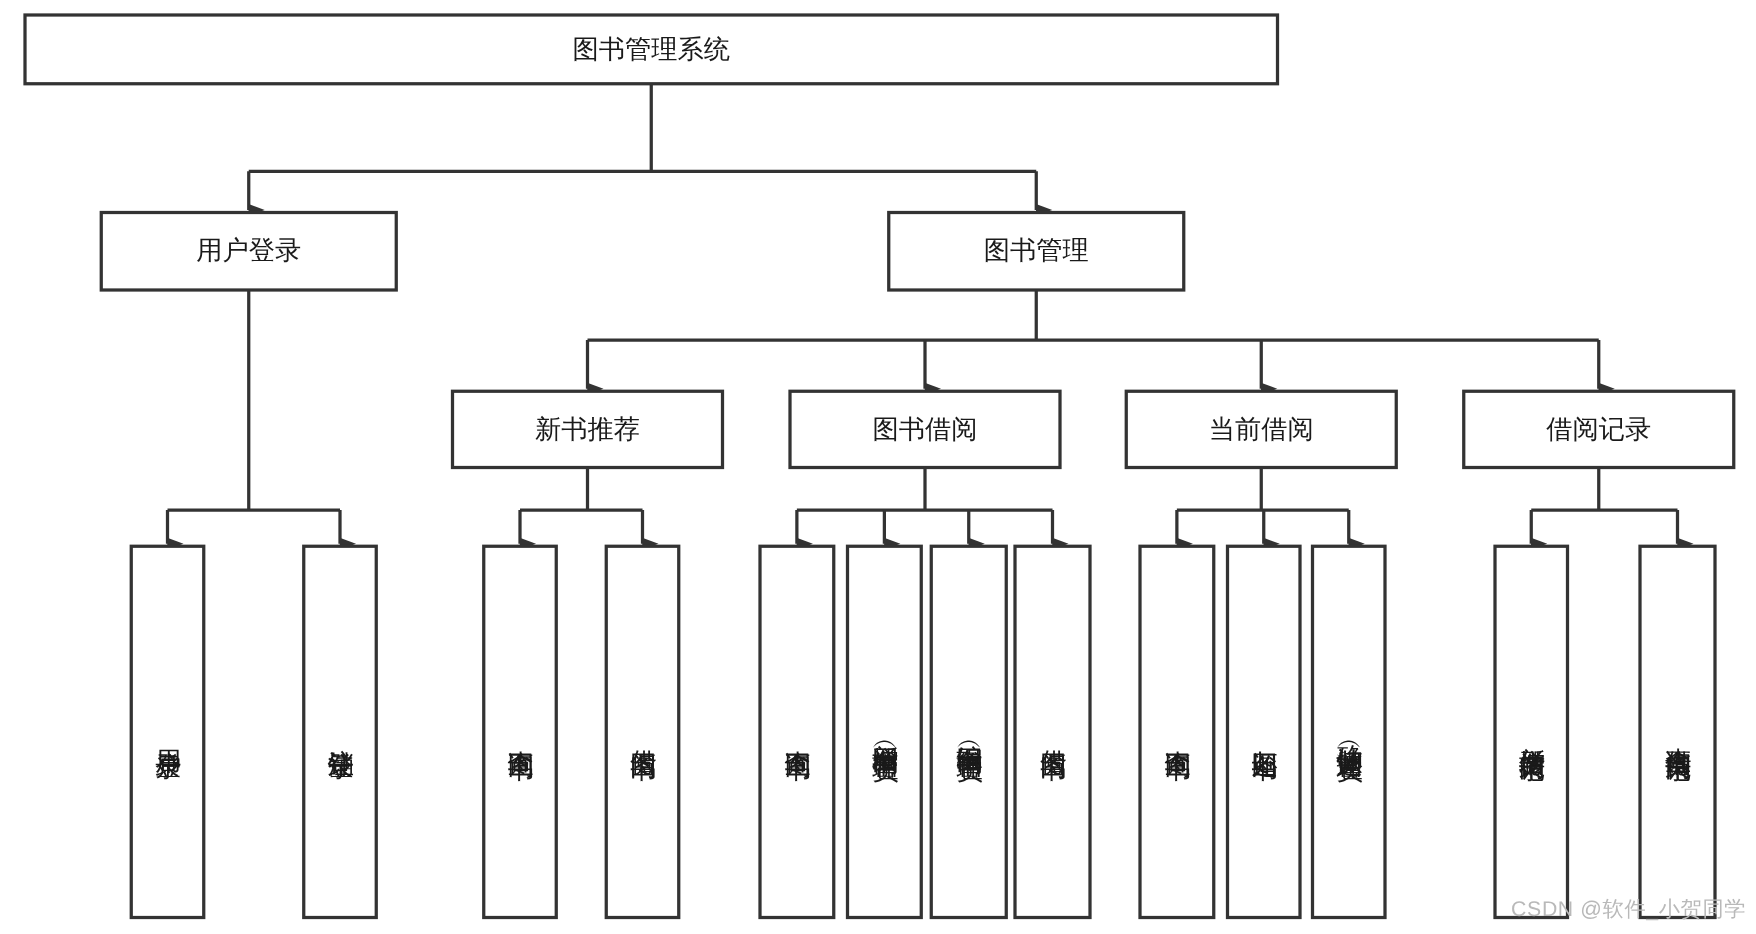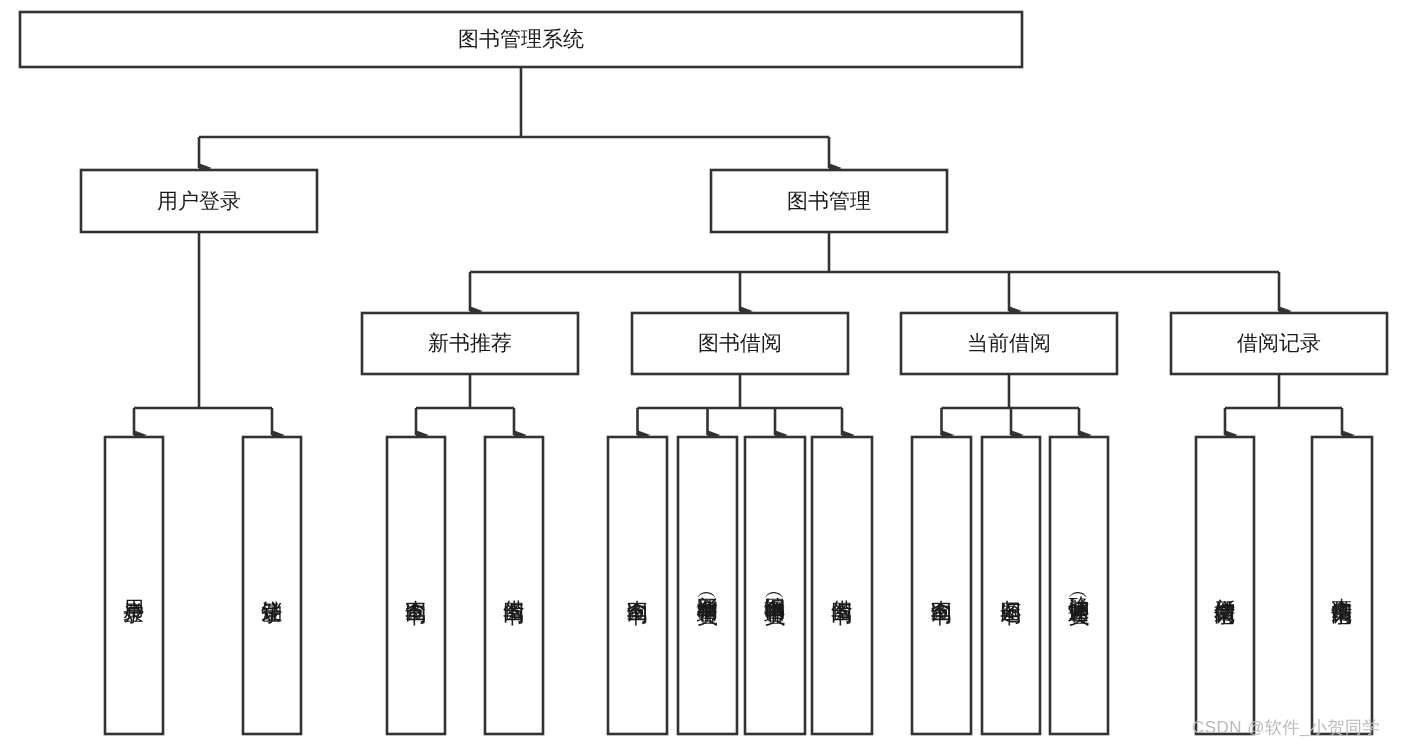--- a/index.html
+++ b/index.html
@@ -59,21 +59,21 @@
     text-orientation: upright;
     font-family: "Liberation Sans", "DejaVu Sans", sans-serif;
     font-size: 21px;
     line-height: 1.12;
     color: #1a1a1a;
     letter-spacing: 1.5px;
     white-space: nowrap;
   }
   #watermark {
     position: absolute;
-    right: 25px;
+    right: 8px;
     bottom: 8px;
     font-family: "Liberation Sans", "DejaVu Sans", sans-serif;
     font-size: 17px;
     color: #b9b9b9;
     letter-spacing: 0.5px;
     user-select: none;
   }
 </style>
 </head>
 <body>

